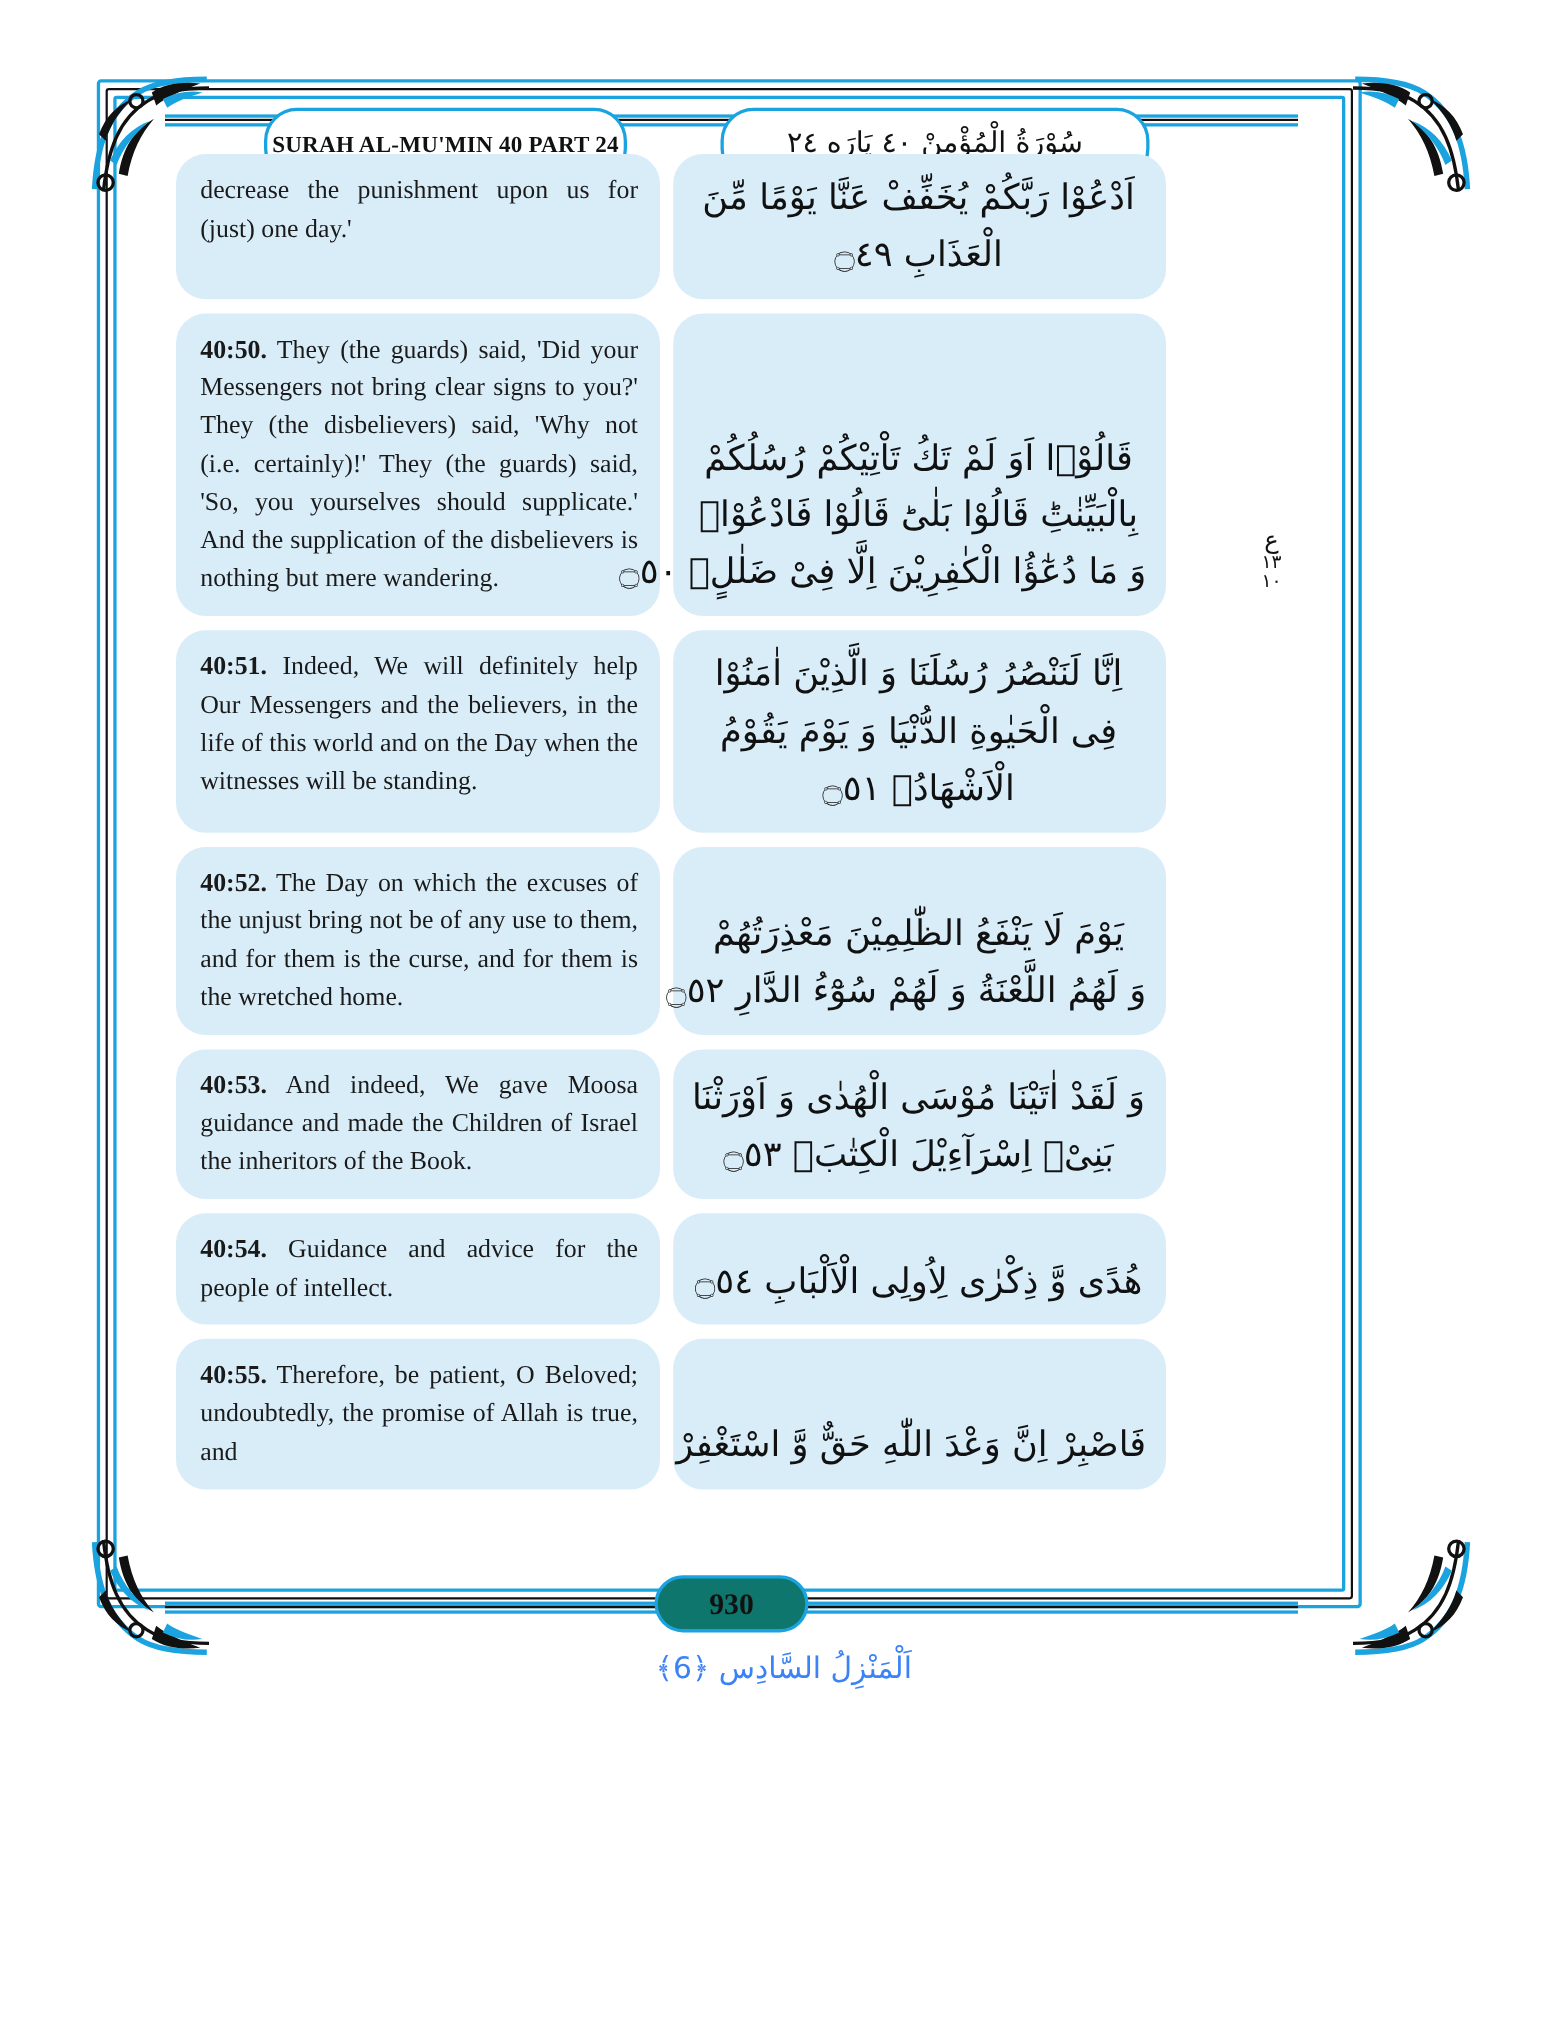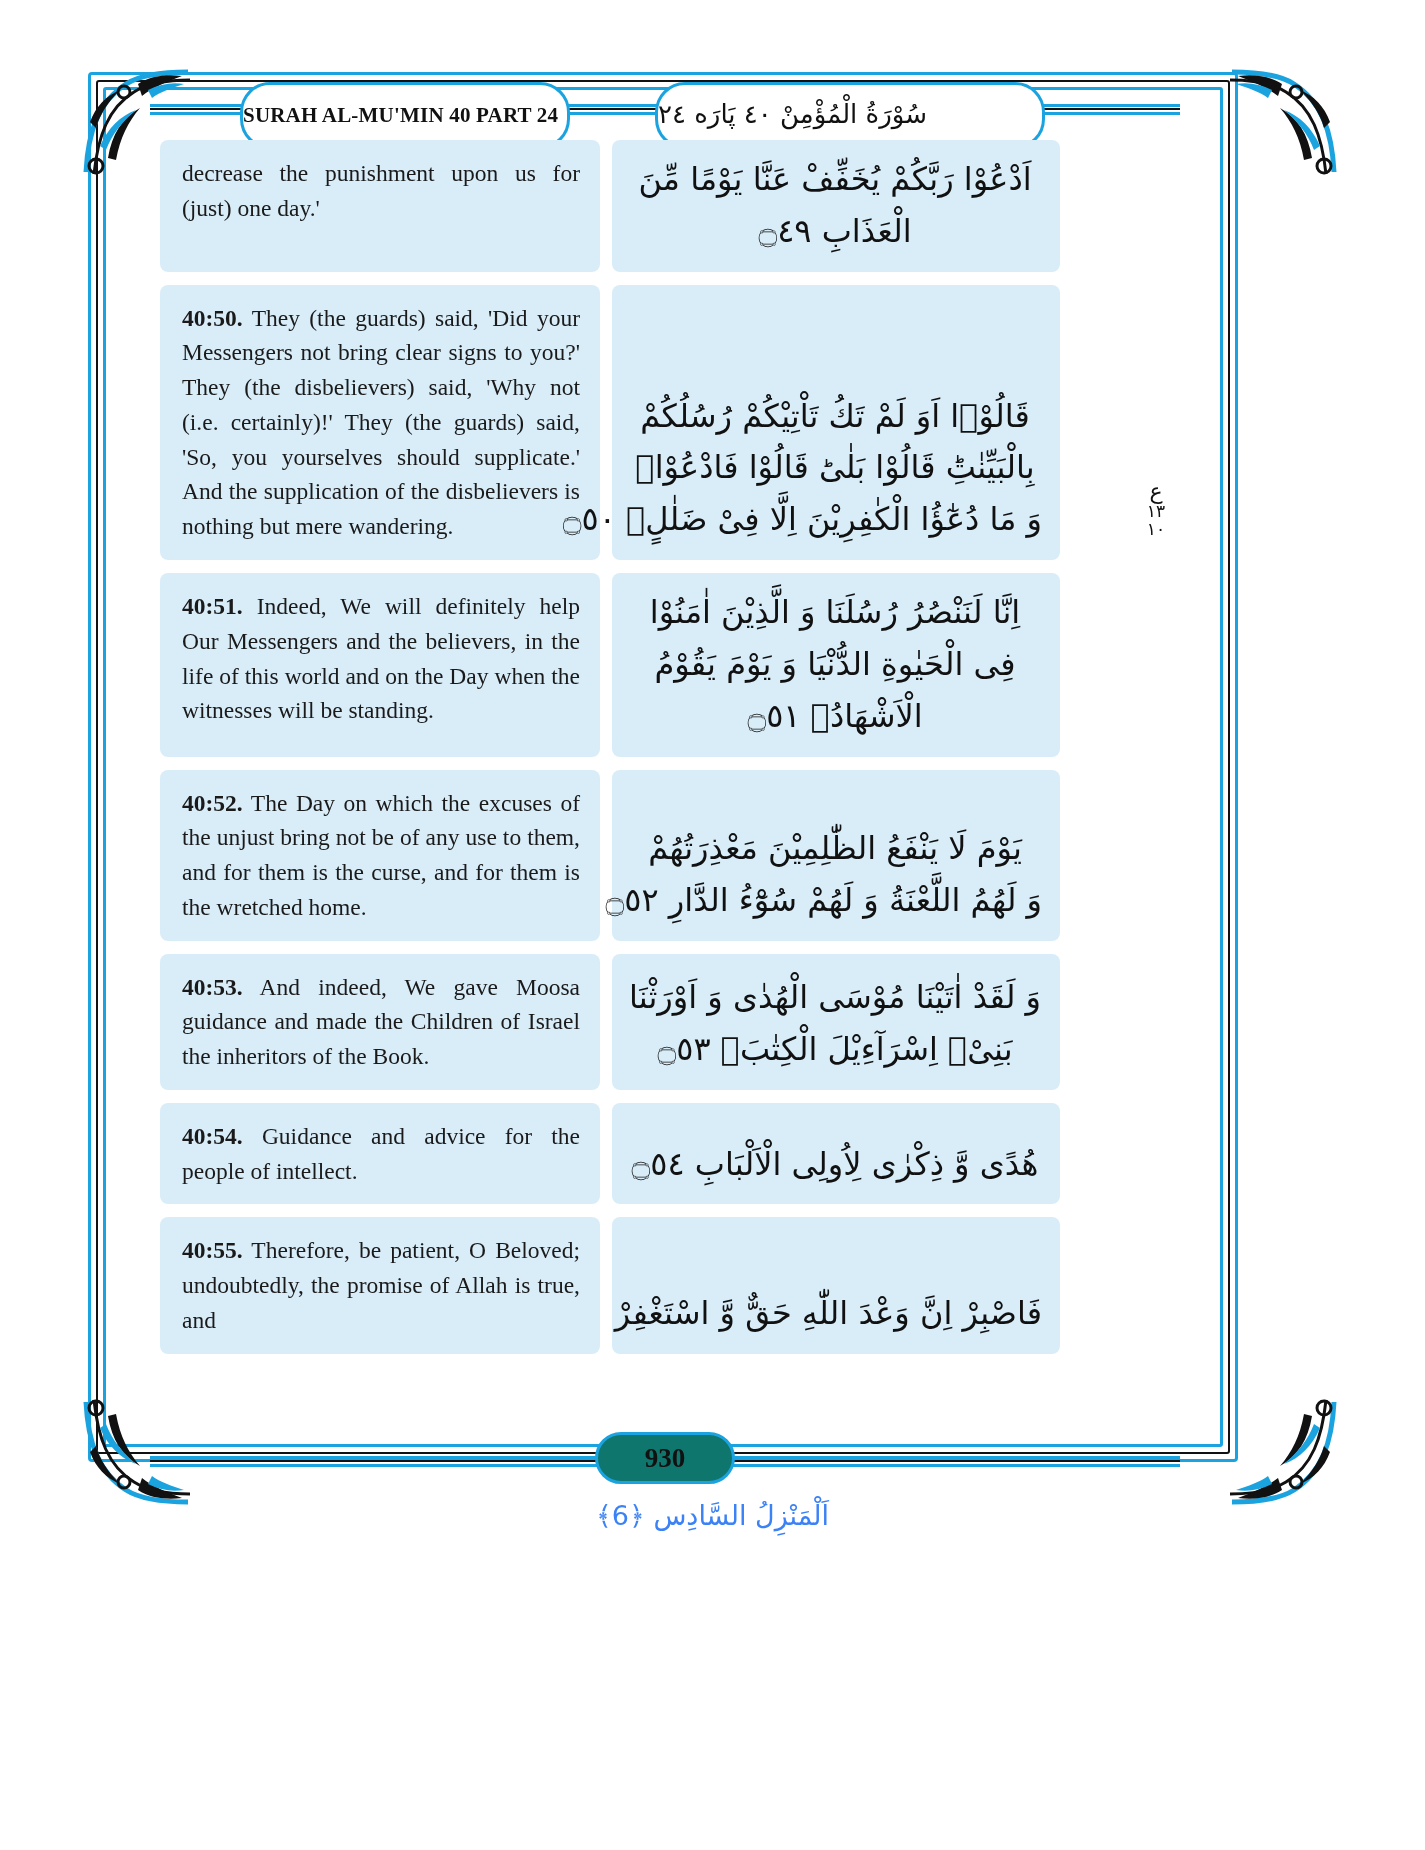--- a/index.html
+++ b/index.html
@@ -92,22 +92,23 @@
   .rule-cyan-bot { top: 8px; height: 3px; background: #1ba3e0; }
 
   .header-pill {
     position: absolute;
     background: #ffffff;
     border: 3px solid #1ba3e0;
     border-radius: 30px;
     box-sizing: border-box;
     display: flex;
     align-items: center;
+    justify-content: center;
     height: 67px;
-    top: 0;
+    top: 16px;
   }
   .header-pill.left {
     left: 90px;
     width: 330px;
   }
   .header-pill.right {
     left: 505px;
     width: 390px;
   }
   .header-title-en {
@@ -136,21 +137,21 @@
     width: 900px;
   }
   .verse-row {
     display: flex;
     gap: 12px;
     margin-bottom: 13px;
     align-items: stretch;
   }
   .cell {
     background: #d9edf9;
-    border-radius: 8px;
+    border-radius: 27px;
     box-sizing: border-box;
   }
   .cell-en {
     width: 440px;
     padding: 16px 20px 16px 22px;
     font-family: "Liberation Serif", "DejaVu Serif", serif;
     font-size: 23.5px;
     line-height: 1.48;
     color: #1a1a1a;
     text-align: justify;

